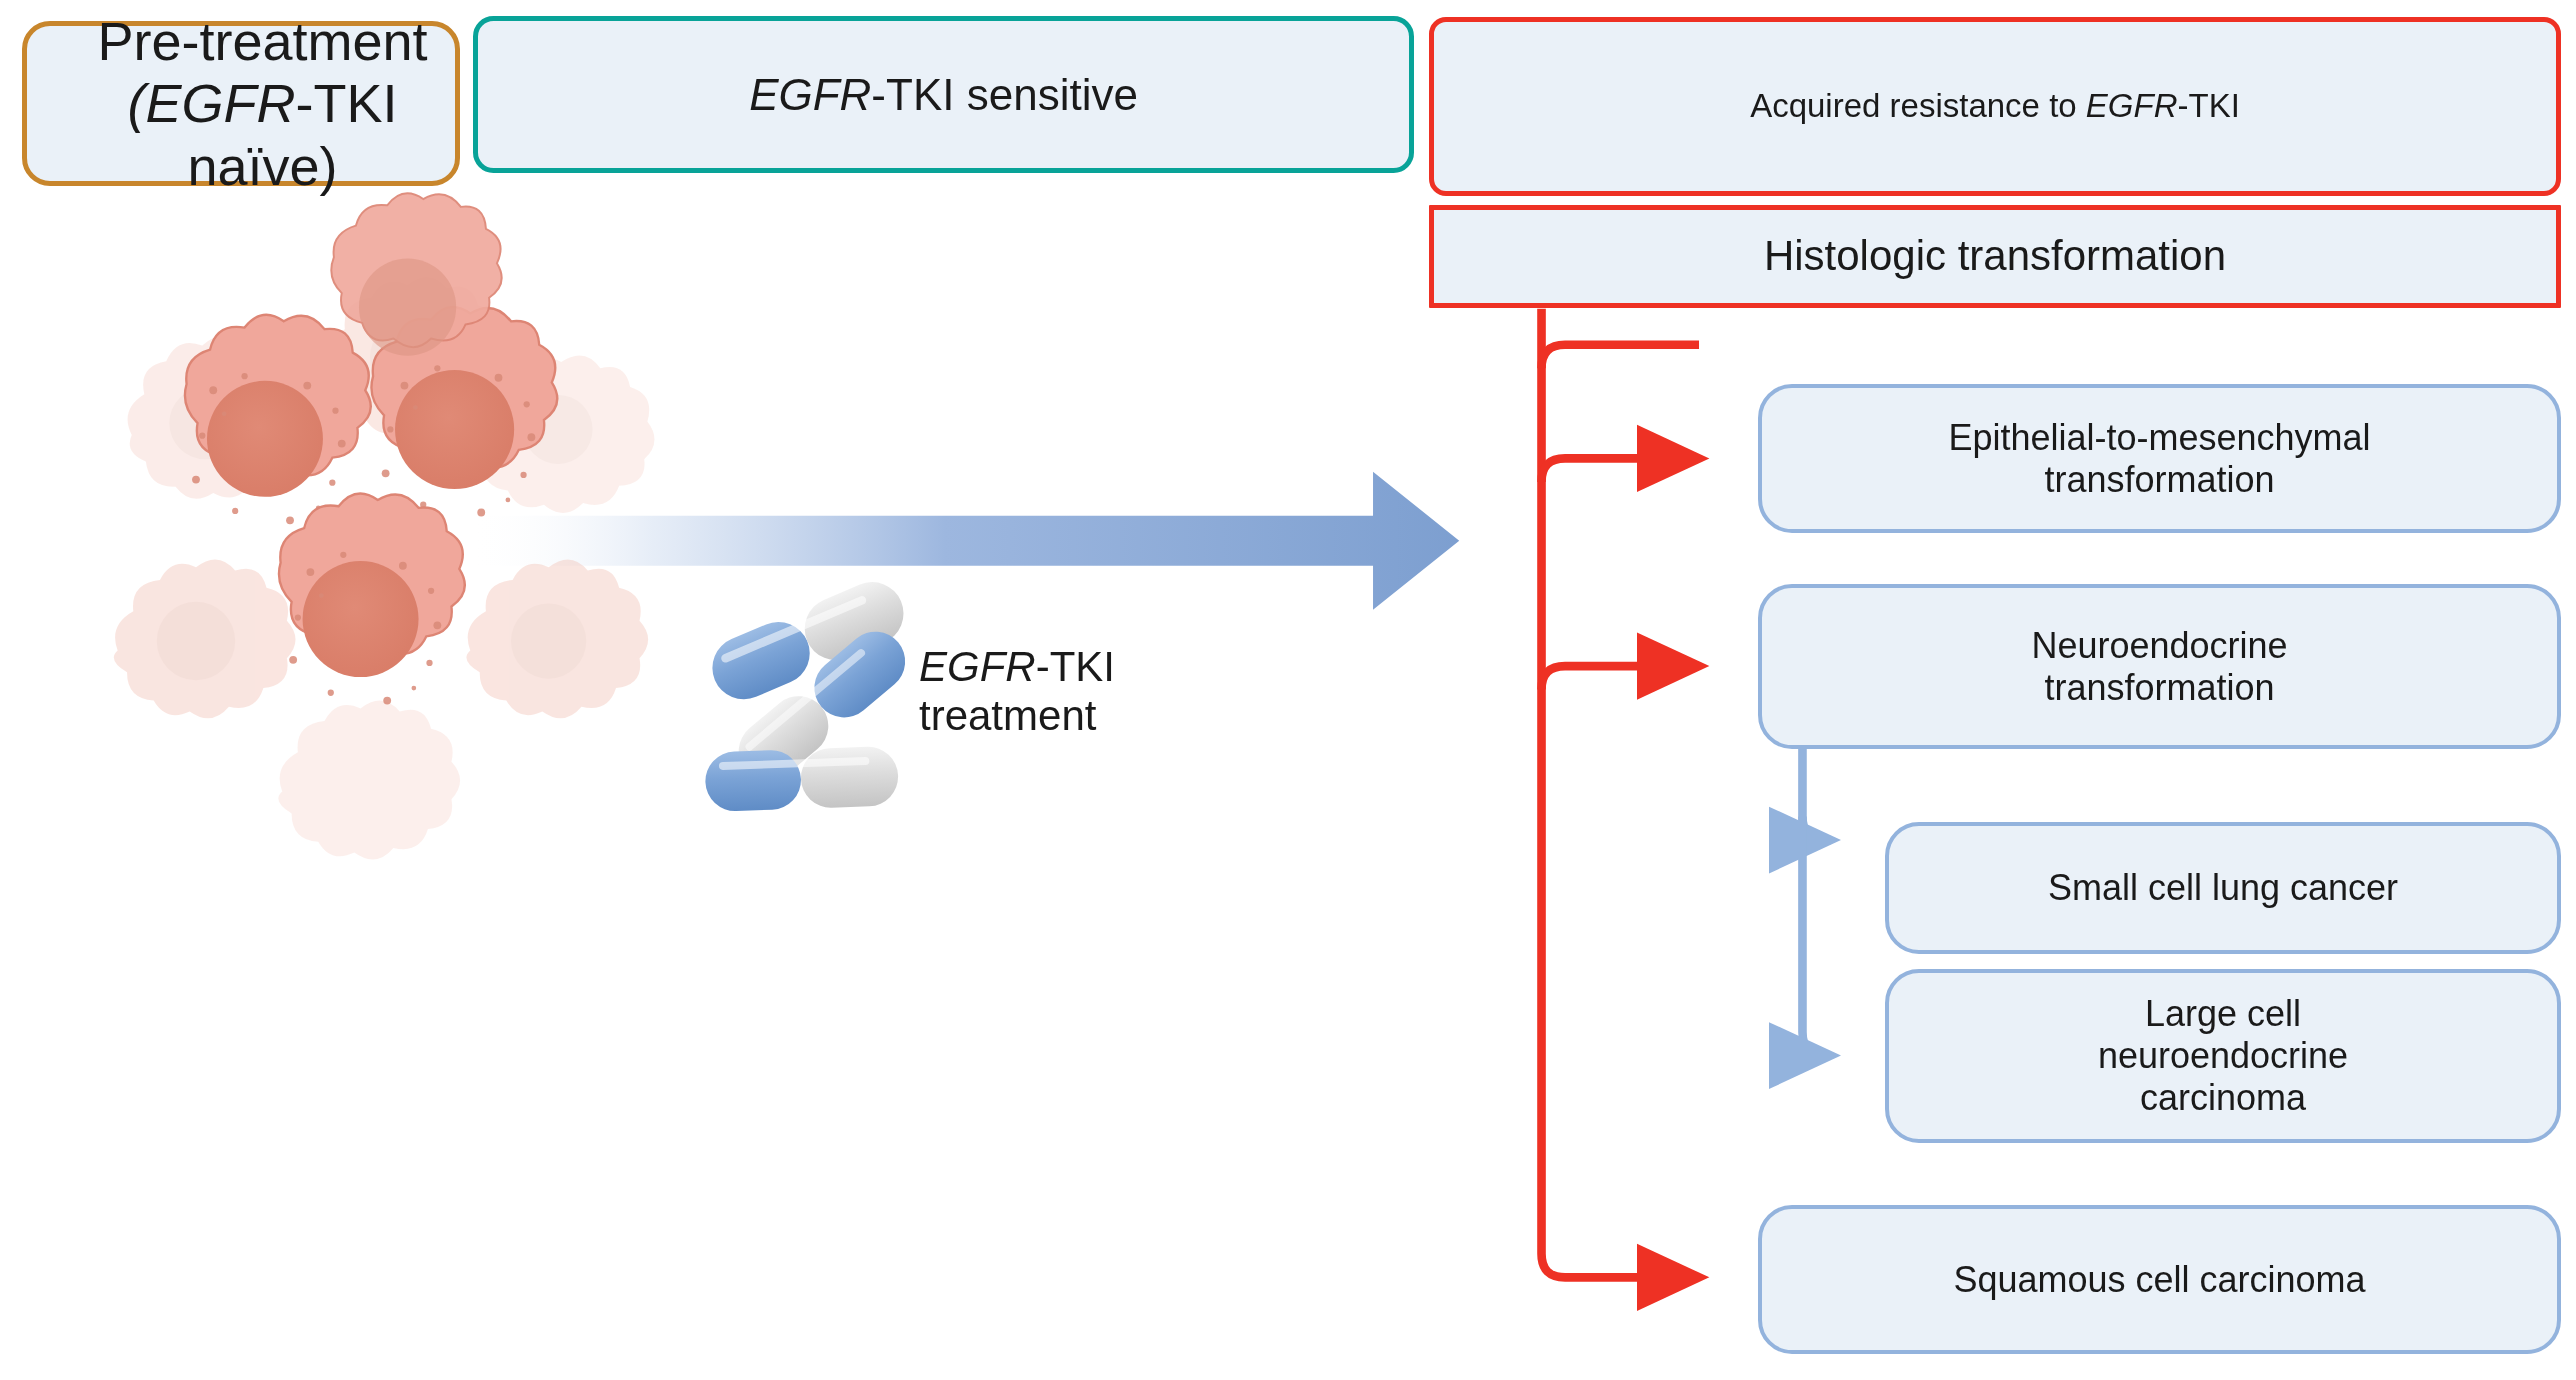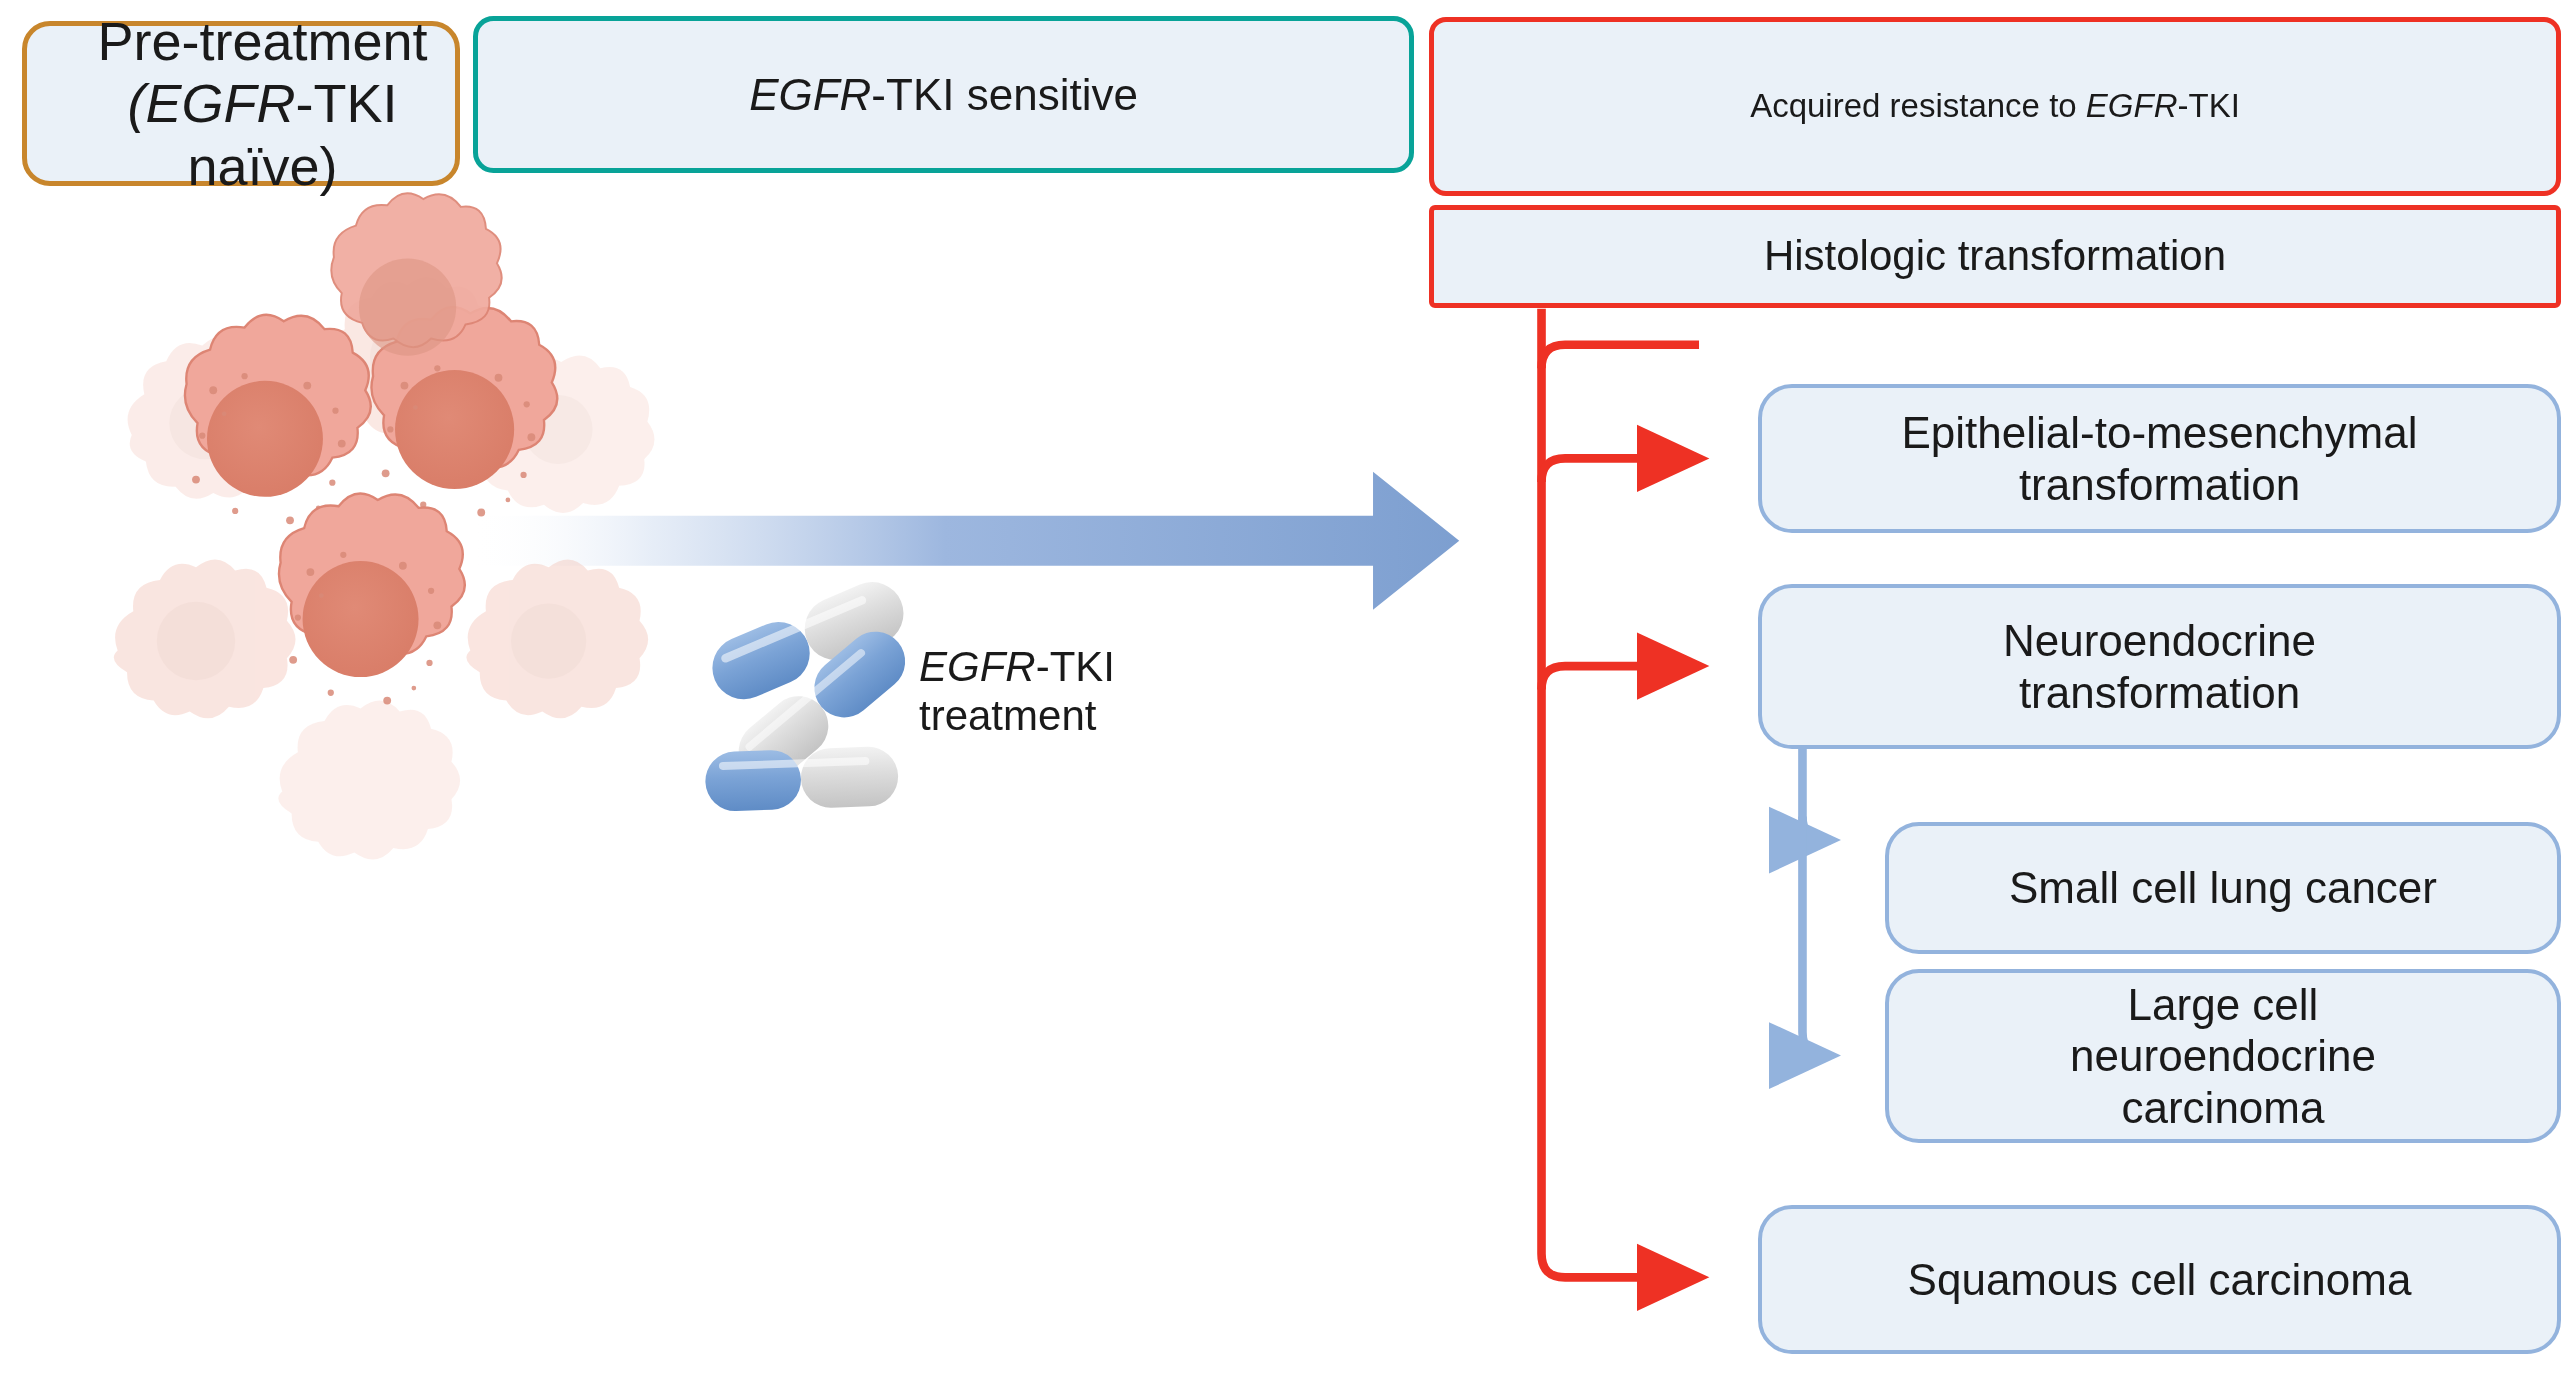--- a/index.html
+++ b/index.html
@@ -9,22 +9,22 @@
 
   
   .box{position:absolute;box-sizing:border-box;background:#eaf1f8;
        display:flex;align-items:center;justify-content:center;text-align:center;
        line-height:1.16;}
   .box .txt{padding:0 11px;}
 
   .box-orange{border:5.5px solid #c8862c;border-radius:28px;font-size:54px;padding-left:43px;}
   .box-teal  {border:5.5px solid #08a398;border-radius:20.4px;font-size:44px;}
   .box-red   {border:5.5px solid #ee3124;border-radius:17px;font-size:33px;}
-  .box-red-flat{border:5.5px solid #ee3124;border-radius:6px;font-size:42px;}
-  .box-blue  {border:4.7px solid #93b3dd;border-radius:34px;font-size:44px;}
+  .box-red-flat{border:5.5px solid #ee3124;border-radius:1px;font-size:42px;}
+  .box-blue  {border:4.7px solid #93b3dd;border-radius:34px;font-size:36px;}
 
   i.gene{font-style:italic;}
 
   
   svg.layer{position:absolute;left:0;top:0;width:2576px;height:1380px;
             pointer-events:none;}
 
   .pill-label{position:absolute;font-size:42px;line-height:1.16;text-align:left;}
 </style>
 </head>

